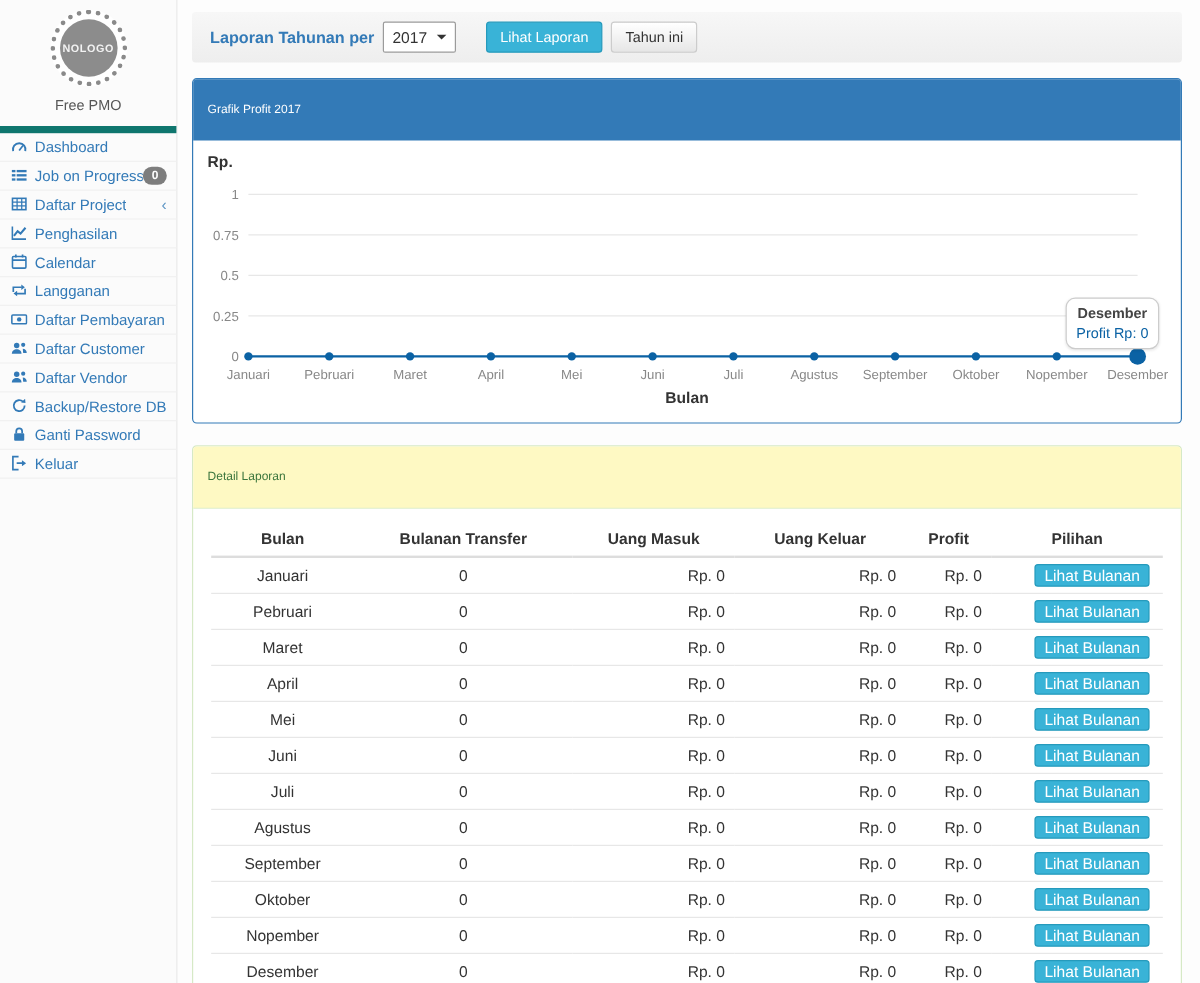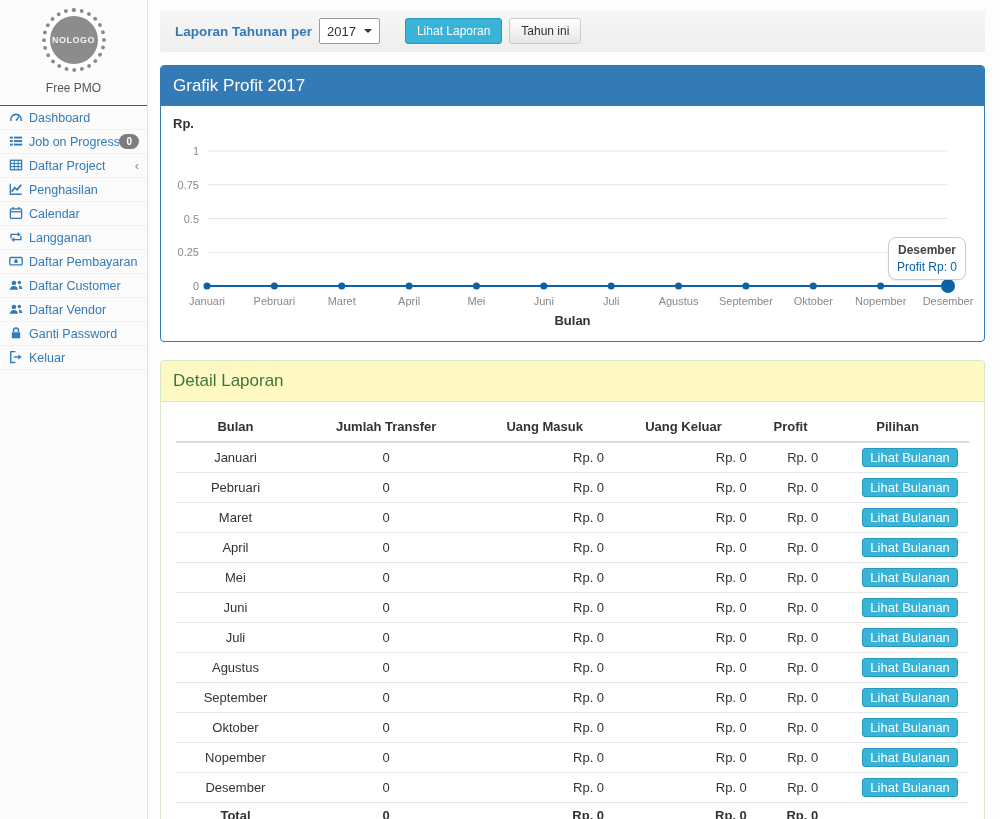--- a/index.html
+++ b/index.html
@@ -9,21 +9,21 @@
 
   .app{width:1000px}
   .page{display:flex;min-height:783px}
 
   
   .sidebar{width:148px;flex-shrink:0;background:#fbfbfb;border-right:1px solid #e4e4e4}
   .logo-area{padding:8px 0 10px;text-align:center}
   .logo-stamp{width:64px;height:64px;margin:0 auto;border:4px dotted #8a8a8a;border-radius:50%;display:flex;align-items:center;justify-content:center;background:#fff}
   .logo-inner{width:48px;height:48px;border-radius:50%;background:#8c8c8c;color:#f2f2f2;display:flex;align-items:center;justify-content:center;font-size:9px;font-weight:bold;letter-spacing:.5px;line-height:11px}
   .brand{margin-top:9px;color:#555;font-size:12px}
-  .menu{border-top:1px solid #0f766e}
+  .menu{border-top:6px solid #0f766e}
   .menu-item{display:flex;align-items:center;padding:5px 8px 5px 9px;border-bottom:1px solid #f1f1f1;color:#337ab7;cursor:pointer;height:24px}
   .menu-item .micon{width:15px;height:15px;margin-right:5px;flex-shrink:0;color:#337ab7}
   .menu-item .mlabel{white-space:nowrap;overflow:hidden;font-size:12.5px}
   .menu-item .mbadge{margin-left:auto;background:#7d7d7d;color:#fff;font-size:10px;font-weight:bold;border-radius:10px;padding:2px 7px;line-height:11px}
   .menu-item .mchevron{margin-left:auto;color:#5e96c5;font-size:13px;line-height:13px}
 
   
   .content{flex:1;padding:10px 15px 0 12px;background:#fdfdfd;min-width:0}
 
   .breadcrumb{height:29px;line-height:29px;background:linear-gradient(#f6f6f6,#ededed);border-radius:3px;padding:0 15px;margin-bottom:10px;color:#777}
@@ -32,21 +32,21 @@
   .filter-bar{height:42px;background:linear-gradient(#f7f7f7,#eeeeee);border-radius:3px;padding:8px 15px;margin-bottom:13px;display:flex;align-items:center}
   .filter-label{color:#337ab7;font-weight:bold;font-size:13.5px;margin-right:7px}
   .year-select{display:inline-flex;align-items:center;background:#fff;border:1px solid #9b9b9b;border-radius:2px;height:26px;padding:0 7px;min-width:52px;cursor:pointer}
   .year-select .caret{width:0;height:0;border-left:4px solid transparent;border-right:4px solid transparent;border-top:4px solid #333;margin-left:8px}
   .btn{font-family:inherit;font-size:12px;border-radius:3px;padding:5px 11px;border:1px solid transparent;cursor:pointer;height:26px;line-height:14px}
   .btn-info{background:#39b3d7;border-color:#269abc;color:#fff;margin-left:25px}
   .btn-default{background:linear-gradient(#ffffff,#e6e6e6);border:1px solid #ccc;color:#333;margin-left:7px}
   .btn-xs{padding:2px 7px;font-size:13px;height:auto;line-height:13px}
 
   .panel{border-radius:4px;margin-bottom:18px;background:#fff}
-  .panel-heading{padding:10px 12px;font-size:17px;border-radius:3px 3px 0 0}
+  .panel-heading{padding:20px 12px;font-size:10px;border-radius:3px 3px 0 0}
   .panel-primary{border:1px solid #337ab7}
   .panel-primary>.panel-heading{background:#337ab7;color:#fff}
   .panel-success{border:1px solid #d6e9c6}
   .panel-success>.panel-heading{background:#fef9c3;color:#3c763d;border-bottom:1px solid #d6e9c6}
 
   
   .chart-body{position:relative;height:235px;overflow:hidden}
   .ylabel{position:absolute;left:12px;top:10px;font-weight:bold;color:#333;font-size:13px}
   .xlabel{position:absolute;left:0;right:0;top:207px;text-align:center;font-weight:bold;color:#333;font-size:13px}
   #chart{position:absolute;left:0;top:0;right:0;bottom:0}
@@ -158,20 +158,27 @@
           <div class="menu-item">
             <span class="micon"><svg viewBox="0 0 16 16" width="14" height="14">
                 <g fill="currentColor">
                   <circle cx="5.6" cy="5.6" r="2.6"></circle>
                   <path d="M1 13.4c0-2.7 2.1-4.3 4.6-4.3s4.6 1.6 4.6 4.3z"></path>
                   <circle cx="11.8" cy="5" r="2"></circle>
                   <path d="M11.4 8.6c2.2.1 3.8 1.7 3.8 4.1h-3.4z"></path>
                 </g>
               </svg></span>
             <span class="mlabel">Daftar Vendor</span>
+          </div>
+          <div class="menu-item">
+            <span class="micon"><svg viewBox="0 0 16 16" width="14" height="14">
+                <path d="M13.2 8a5.2 5.2 0 1 1-1.6-3.7" fill="none" stroke="currentColor" stroke-width="1.7"></path>
+                <polygon points="13.6,1.4 14,5.6 9.8,5.1" fill="currentColor"></polygon>
+              </svg></span>
+            <span class="mlabel">Backup/Restore DB</span>
           </div>
           <div class="menu-item">
             <span class="micon"><svg viewBox="0 0 16 16" width="14" height="14">
                 <rect x="3.2" y="7" width="9.6" height="7" rx="1" fill="currentColor"></rect>
                 <path d="M5.2 7V5a2.8 2.8 0 0 1 5.6 0v2" fill="none" stroke="currentColor" stroke-width="1.7"></path>
               </svg></span>
             <span class="mlabel">Ganti Password</span>
           </div>
           <div class="menu-item">
             <span class="micon"><svg viewBox="0 0 16 16" width="14" height="14">
@@ -246,21 +253,21 @@
         </div>
       </section>
 
       <section class="panel panel-success">
         <div class="panel-heading">Detail Laporan</div>
         <div class="detail-body">
           <table class="report">
             <thead id="detail-head">
                 <tr>
                   <th class="al-c" style="width: 15%;">Bulan</th>
-                  <th class="al-c" style="width: 23%;">Jumlah Transfer</th>
+                  <th class="al-c" style="width: 23%;">Bulanan Transfer</th>
                   <th class="al-c" style="width: 17%;">Uang Masuk</th>
                   <th class="al-c" style="width: 18%;">Uang Keluar</th>
                   <th class="al-c" style="width: 9%;">Profit</th>
                   <th class="al-c" style="width: 18%;">Pilihan</th>
                 </tr>
               </thead>
             <tbody id="detail-body">
                 <tr>
                   <td class="al-c">Januari</td>
                   <td class="al-c">0</td>

